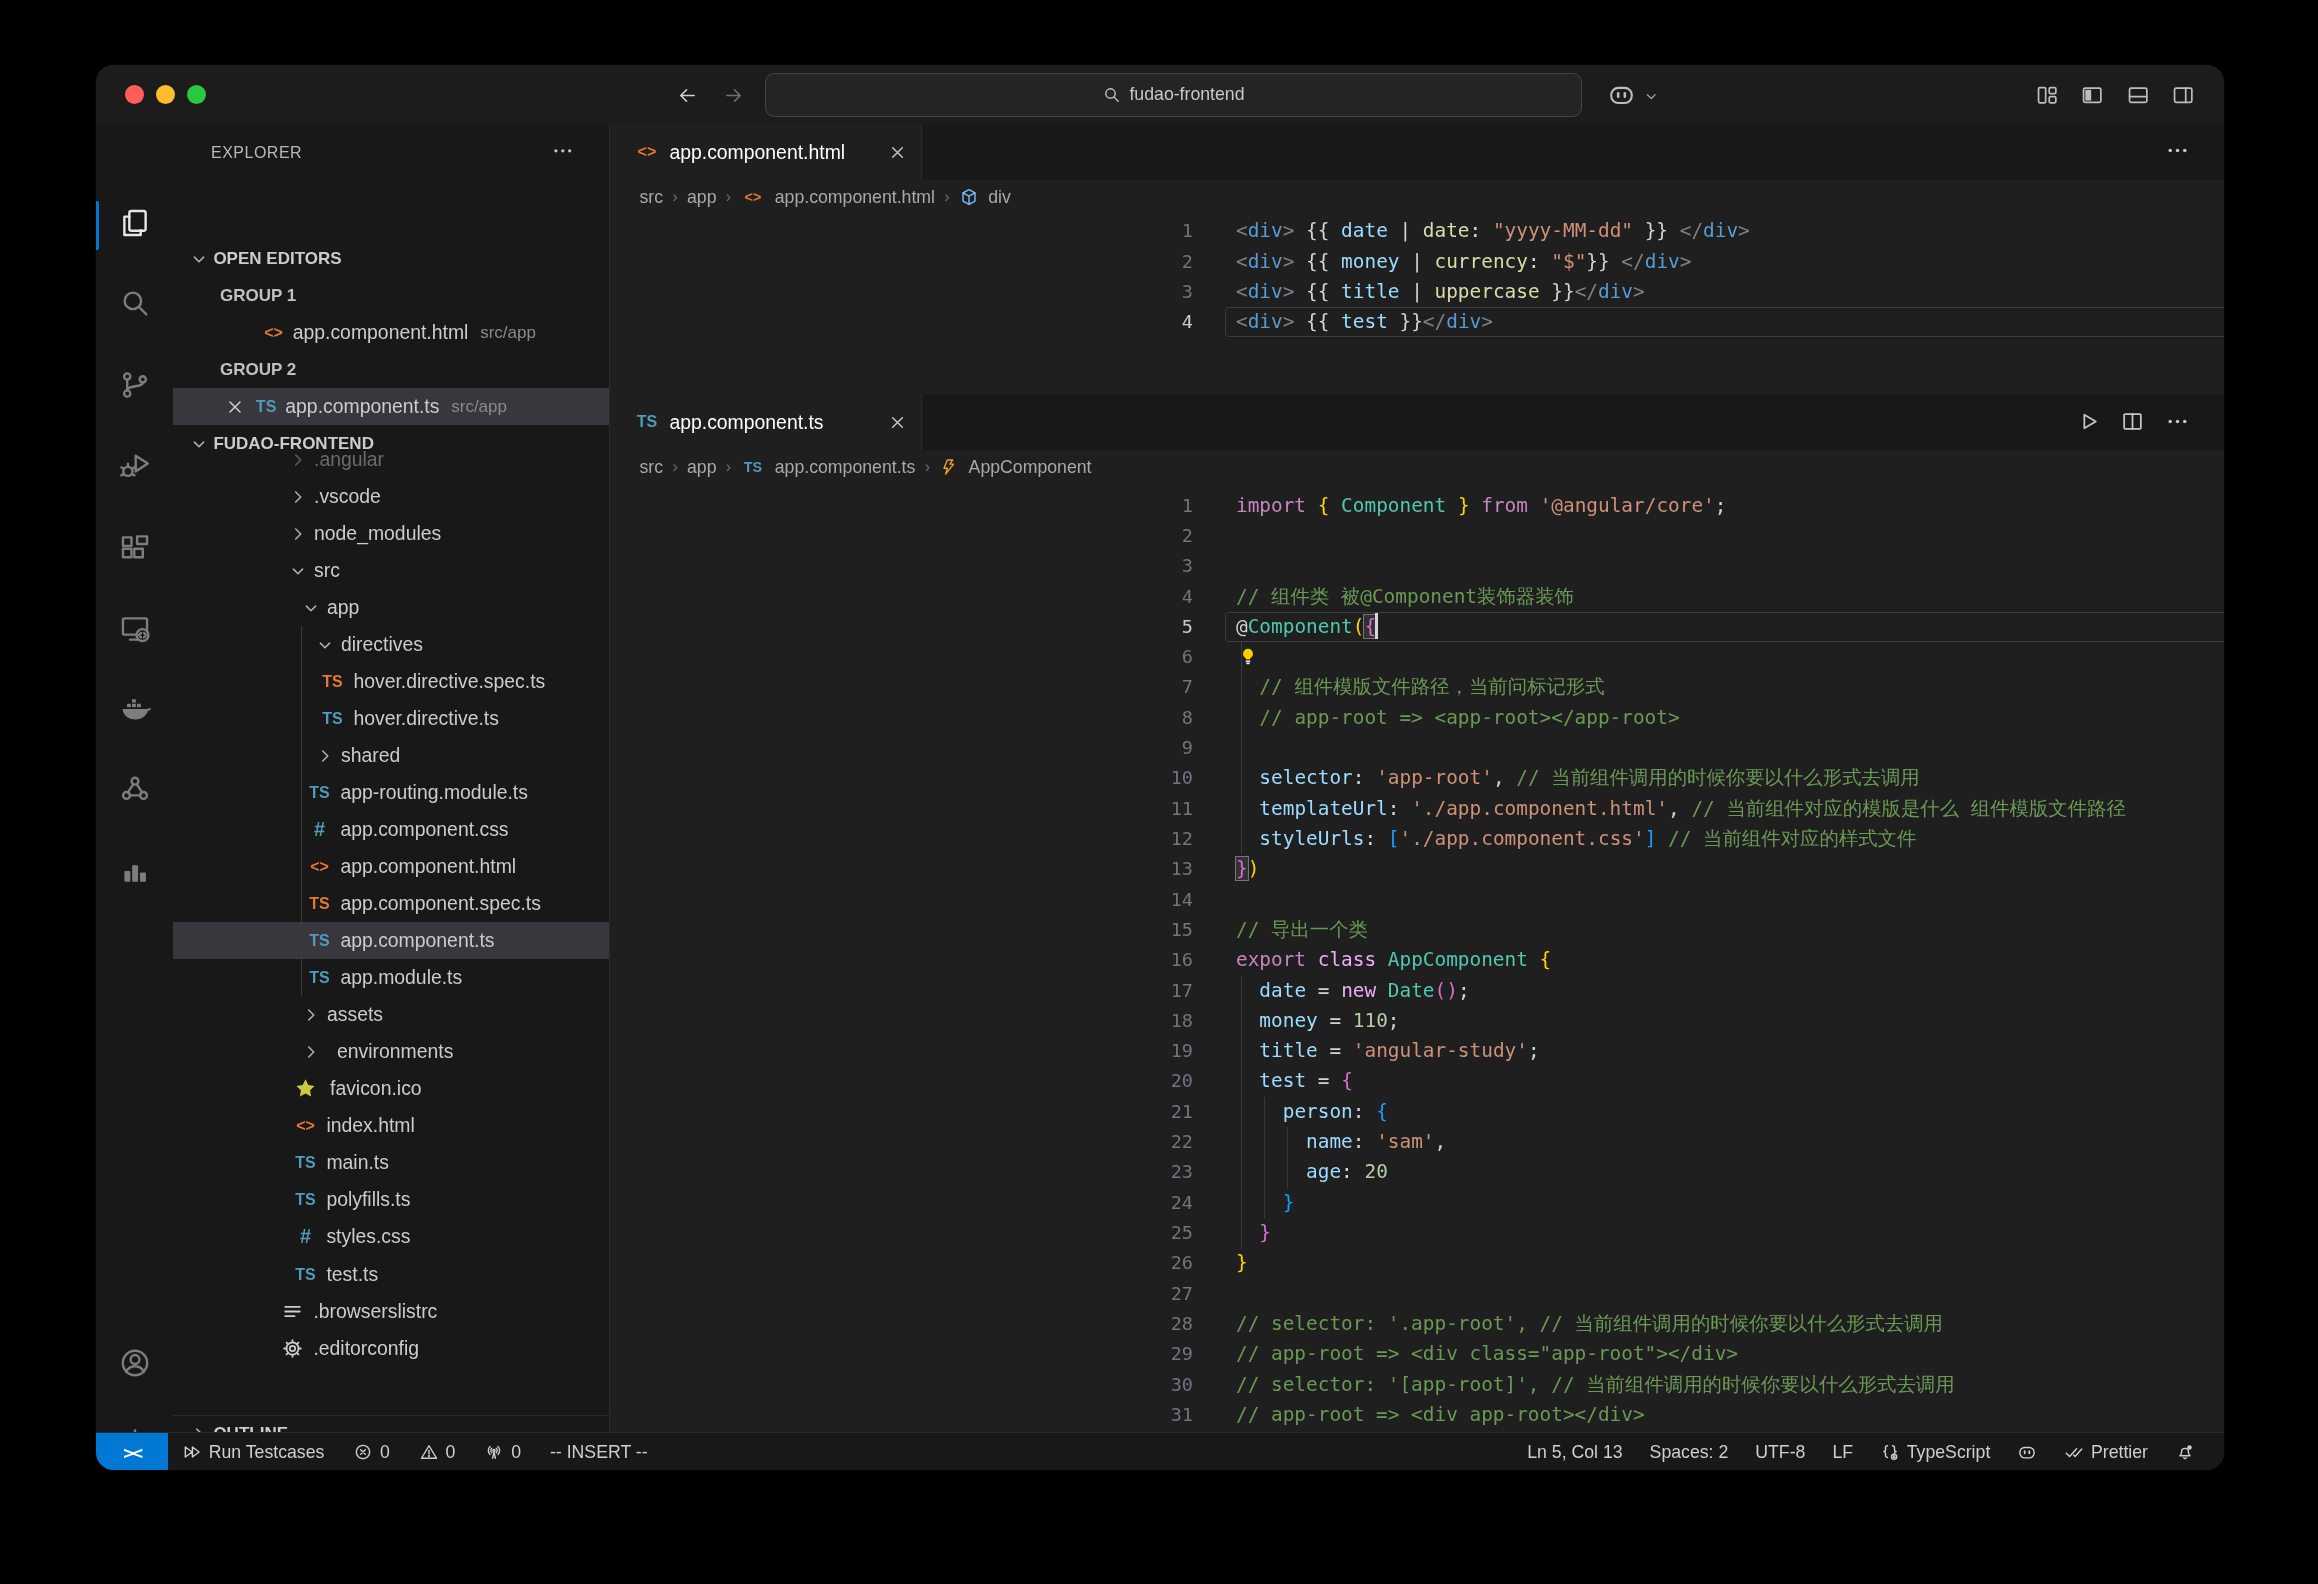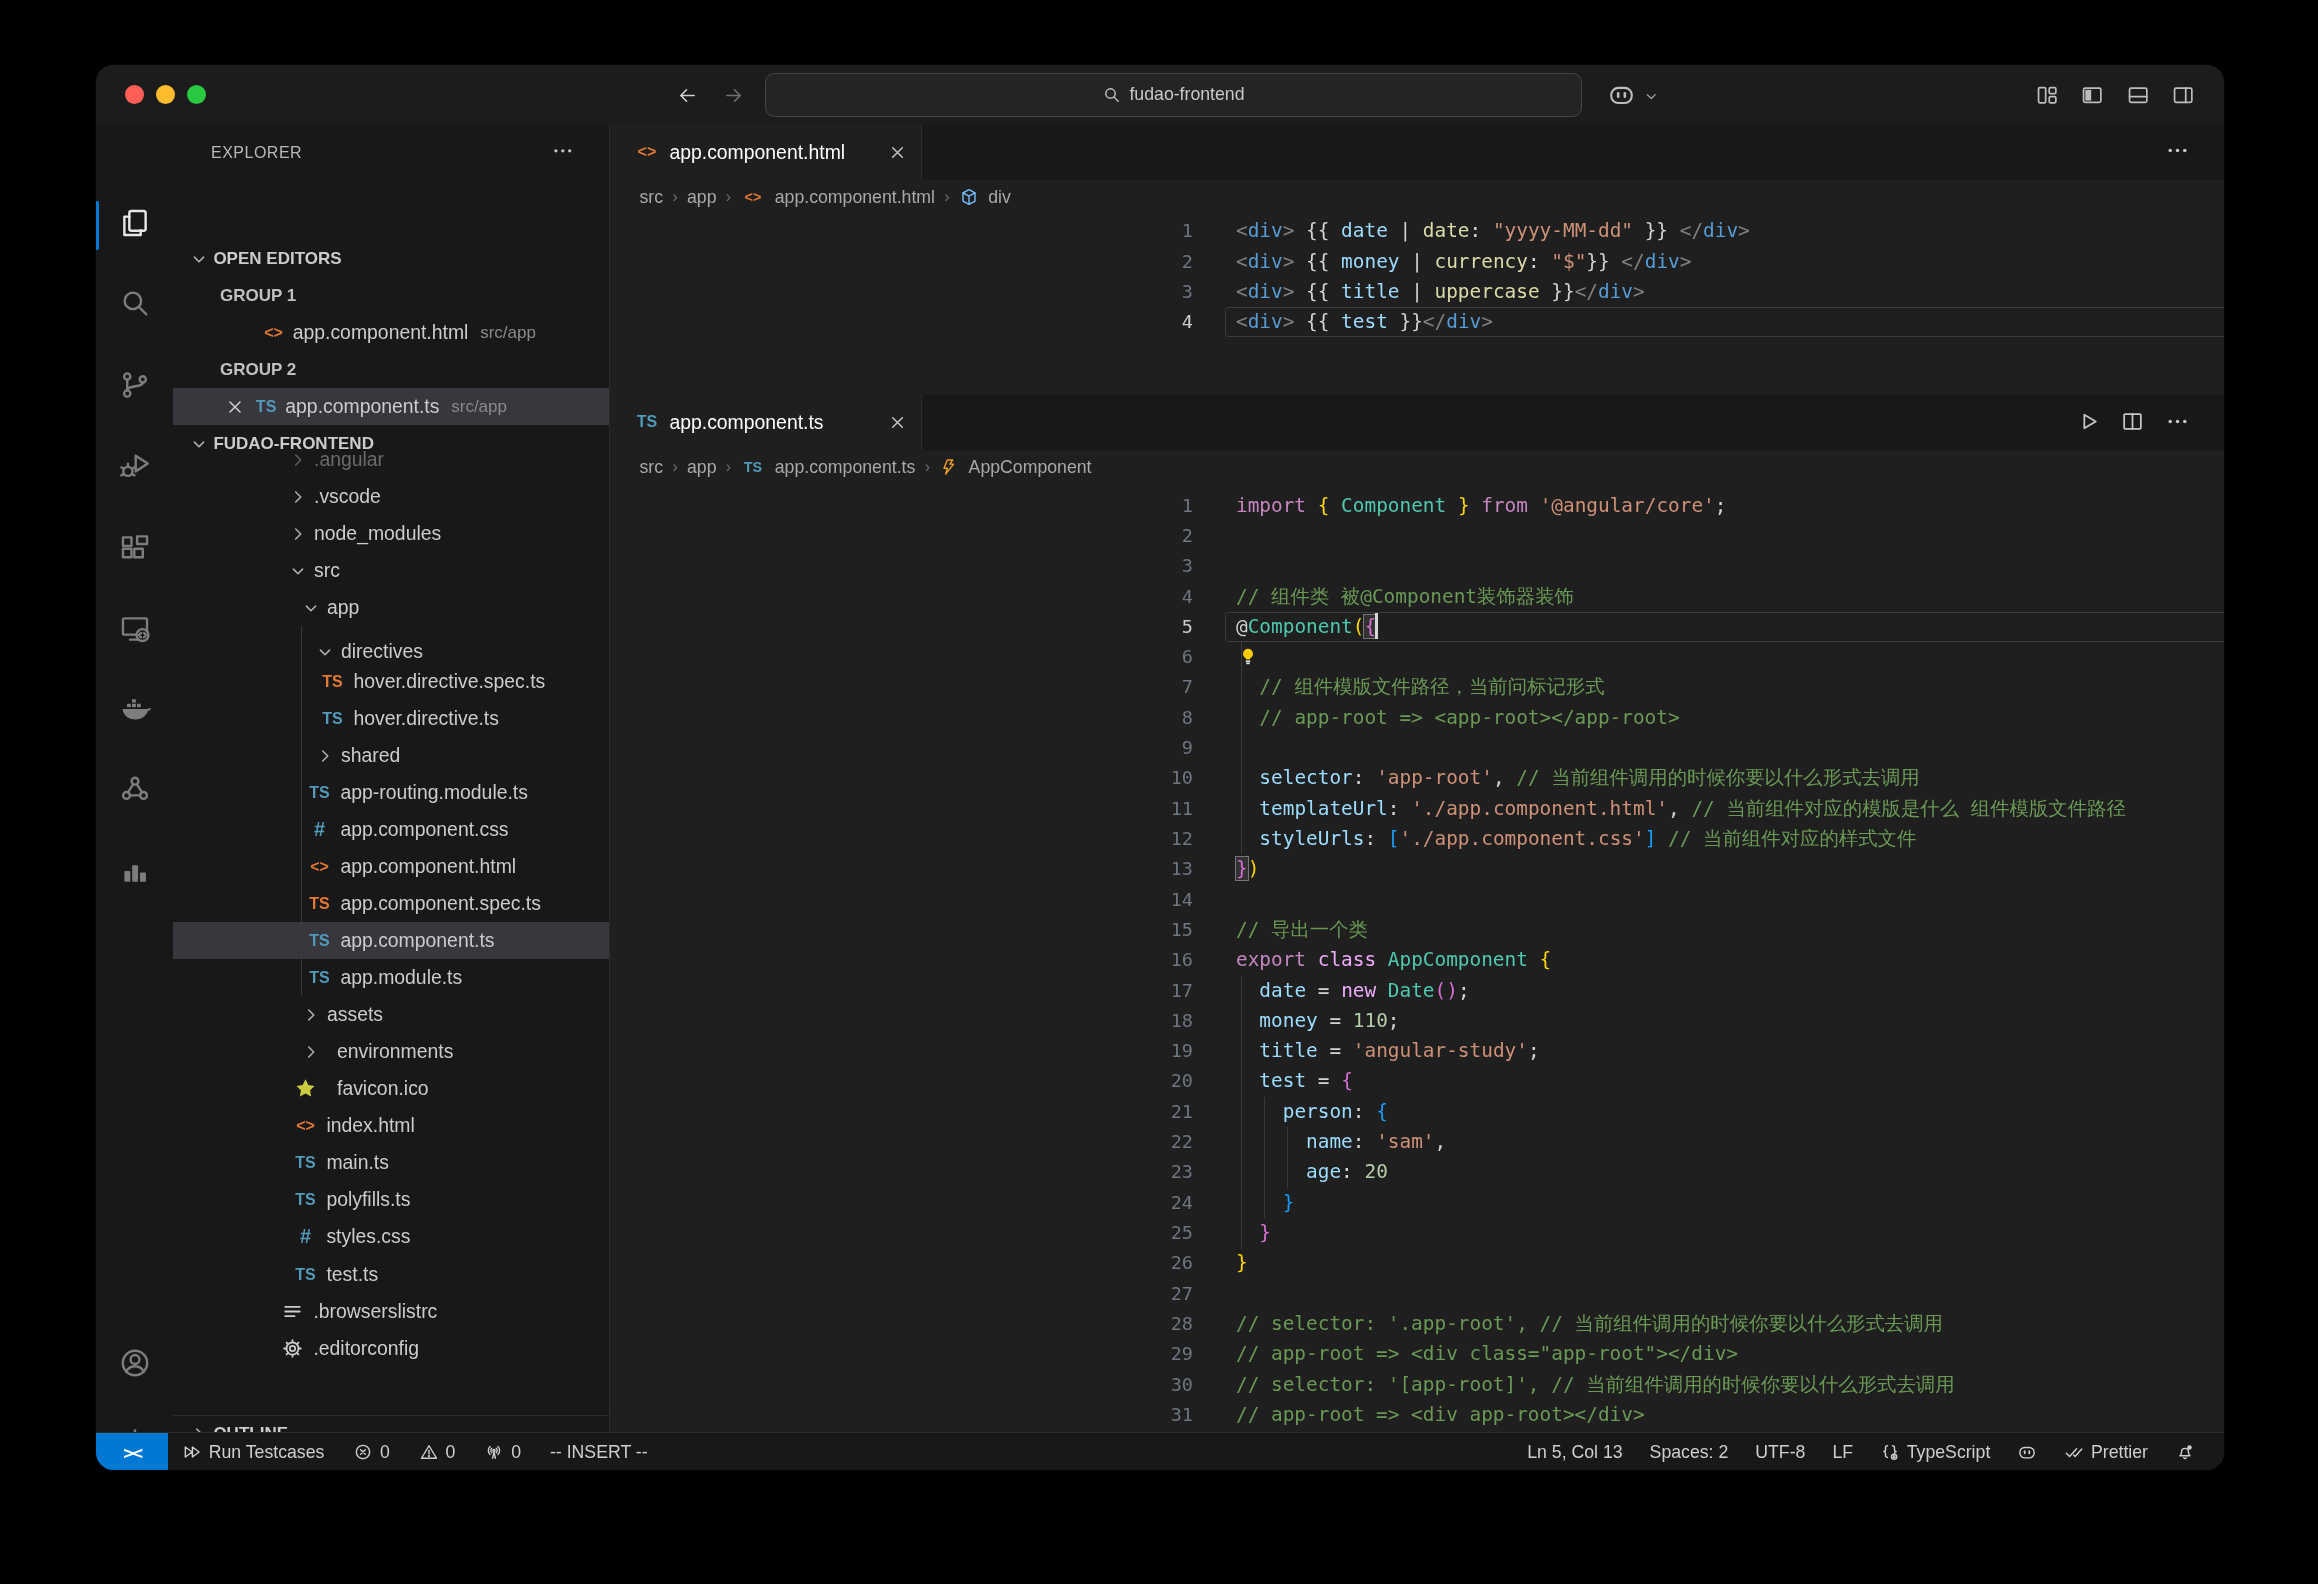--- a/index.html
+++ b/index.html
@@ -261,21 +261,21 @@
             <path d="M7 10l5 5 5-5"></path>
           </svg></span>
         <span style="margin-left:5px">src</span>
       </div>
       <div class="row" style="top:465px;">
         <span class="chev" style="margin-left:127px"><svg width="100%" height="100%" viewBox="0 0 24 24" fill="none" stroke="currentColor" stroke-width="1.7" stroke-linecap="round" stroke-linejoin="round">
             <path d="M7 10l5 5 5-5"></path>
           </svg></span>
         <span style="margin-left:5px">app</span>
       </div>
-      <div class="row" style="top:502px;align-items:flex-end;">
+      <div class="row" style="top:502px;">
         <span class="chev" style="margin-left:141px"><svg width="100%" height="100%" viewBox="0 0 24 24" fill="none" stroke="currentColor" stroke-width="1.7" stroke-linecap="round" stroke-linejoin="round">
             <path d="M7 10l5 5 5-5"></path>
           </svg></span>
         <span style="margin-left:5px">directives</span>
       </div>
       <div class="row" style="top:539px;">
         <span class="fic" style="margin-left:147px"><span style="color:#e37933">TS</span></span>
         <span style="margin-left:8.4px">hover.directive.spec.ts</span>
       </div>
       <div class="row" style="top:576px;">
@@ -321,21 +321,21 @@
       <div class="row" style="top:909px;">
         <span class="chev" style="margin-left:127px"><svg width="100%" height="100%" viewBox="0 0 24 24" fill="none" stroke="currentColor" stroke-width="1.7" stroke-linecap="round" stroke-linejoin="round">
             <path d="M9.5 6.5l5.5 5.5-5.5 5.5"></path>
           </svg></span>
         <span style="margin-left:15px">environments</span>
       </div>
       <div class="row" style="top:946px;">
         <span class="fic" style="margin-left:120px"><svg width="100%" height="100%" viewBox="0 0 24 24" fill="none" stroke="currentColor" stroke-width="1.7" stroke-linecap="round" stroke-linejoin="round">
             <path fill="#cbcb41" stroke="none" d="M12 3.2l2.7 5.4 6 .9-4.3 4.2 1 6-5.4-2.8-5.4 2.8 1-6L3.3 9.5l6-.9z"></path>
           </svg></span>
-        <span style="margin-left:19px">favicon.ico</span>
+        <span style="margin-left:12px">favicon.ico</span>
       </div>
       <div class="row" style="top:983px;">
         <span class="fic" style="margin-left:120px"><span style="color:#e37933">&lt;&gt;</span></span>
         <span style="margin-left:8.4px">index.html</span>
       </div>
       <div class="row" style="top:1020px;">
         <span class="fic" style="margin-left:120px"><span style="color:#519aba">TS</span></span>
         <span style="margin-left:8.4px">main.ts</span>
       </div>
       <div class="row" style="top:1057px;">

